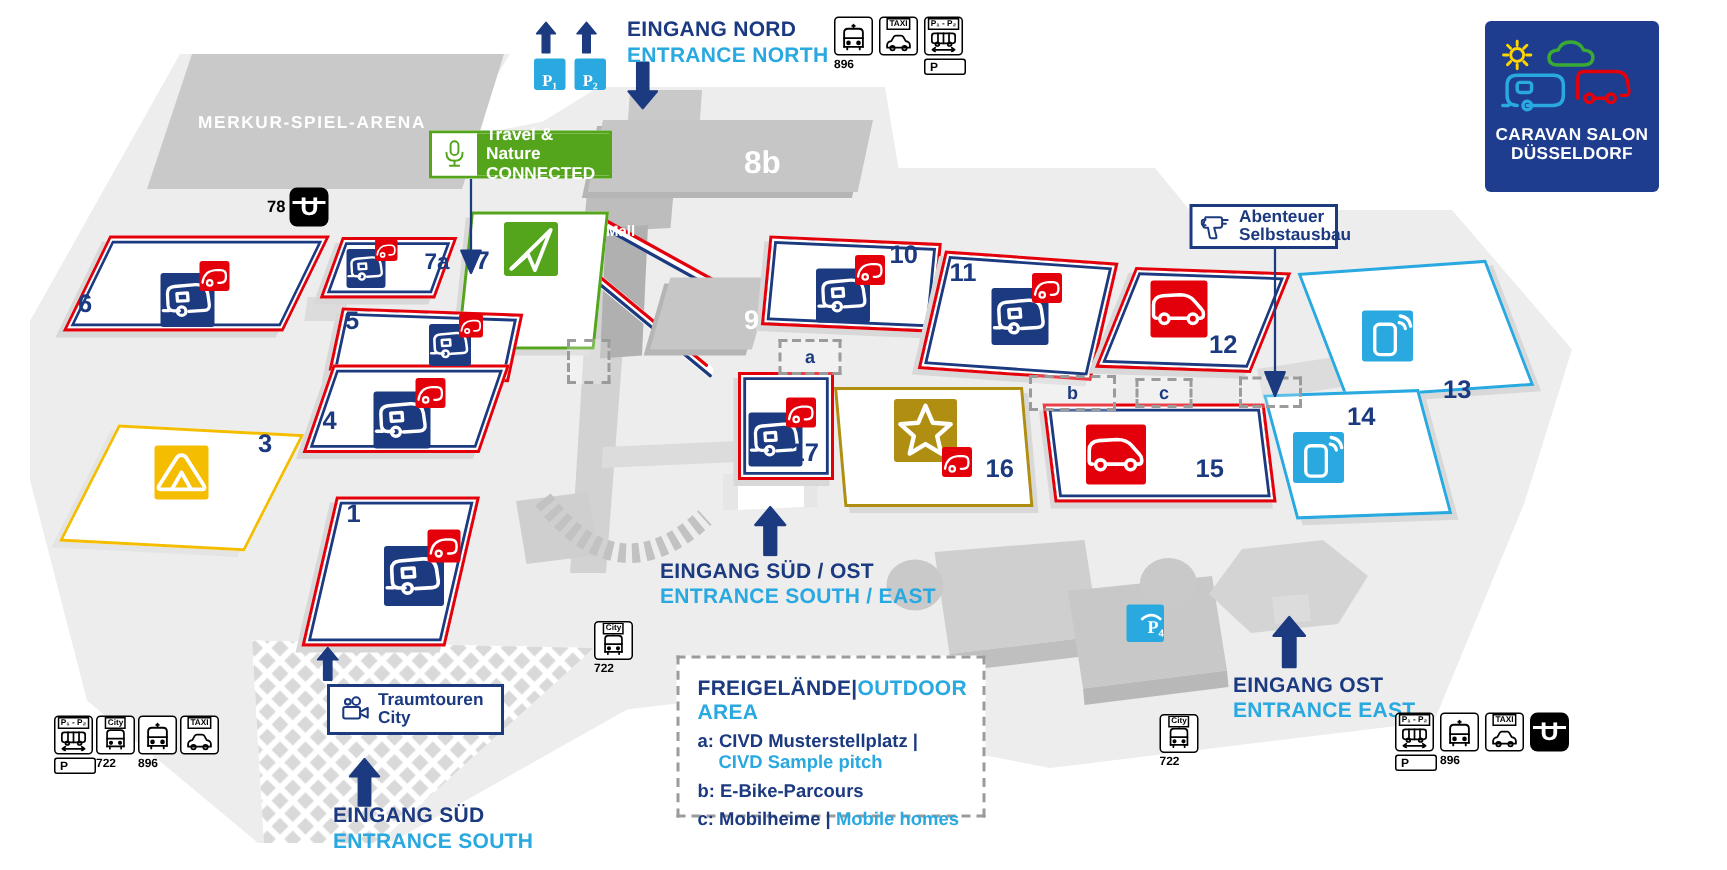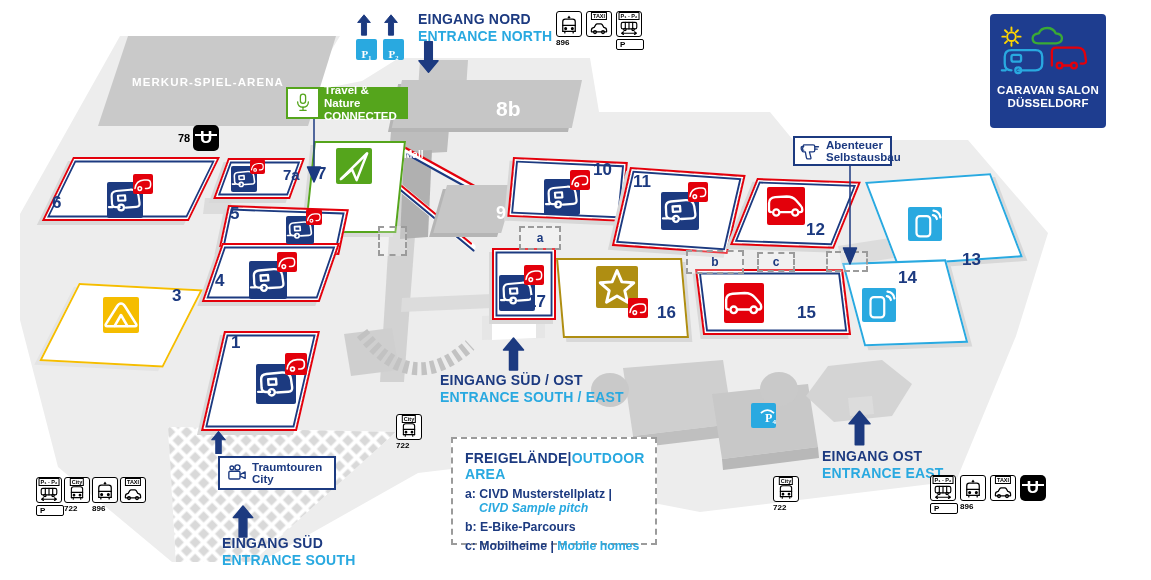--- a/index.html
+++ b/index.html
@@ -45,21 +45,21 @@
   .tn-ic{width:30px;align-self:stretch;background:#fff;display:flex;align-items:center;justify-content:center;color:var(--green);}
   .tn-tx{flex:1;align-self:stretch;background:var(--green);color:#fff;font-weight:bold;font-size:11.5px;
          line-height:13px;display:flex;flex-direction:column;justify-content:center;padding-left:6px;}
   
   .legend{position:absolute;left:451px;top:437px;width:206px;height:108px;z-index:8;background:#fff;
           border:2px dashed #9b9b9b;box-sizing:border-box;padding:11px 0 0 12px;}
   .lg-title{font-weight:bold;font-size:14px;color:var(--navy);letter-spacing:.2px;}
   .lg-title .en{color:var(--lb);}
   .litem{font-weight:bold;font-size:12.3px;color:var(--navy);margin-top:5px;line-height:14px;}
   .litem .en{color:var(--lb);}
-  .lind{padding-left:14px;font-style:italic;}
+  .lind{padding-left:14px;}
   
   .ticon{position:absolute;z-index:9;display:flex;flex-direction:column;width:28px;}
   .tbox{width:24px;height:24px;background:#fff;border:1.6px solid #000;border-radius:3px;
         position:relative;display:flex;align-items:flex-end;justify-content:center;overflow:hidden;}
   .tbox svg{width:20px;height:20px;color:#000;margin-bottom:1px;}
   .tlabel{font-size:8px;font-weight:bold;color:#000;margin-top:1px;line-height:9px;}
   .tp{border:1.3px solid #000;border-radius:2px;font-size:8px;font-weight:bold;color:#000;
       line-height:9px;padding:0 3px;margin-top:2px;background:#fff;}
   .ttag{position:absolute;top:0;left:50%;transform:translateX(-50%);font-size:5.5px;font-weight:bold;
         color:#000;background:#fff;border:.8px solid #000;line-height:6px;padding:0 1px;white-space:nowrap;z-index:1;}

